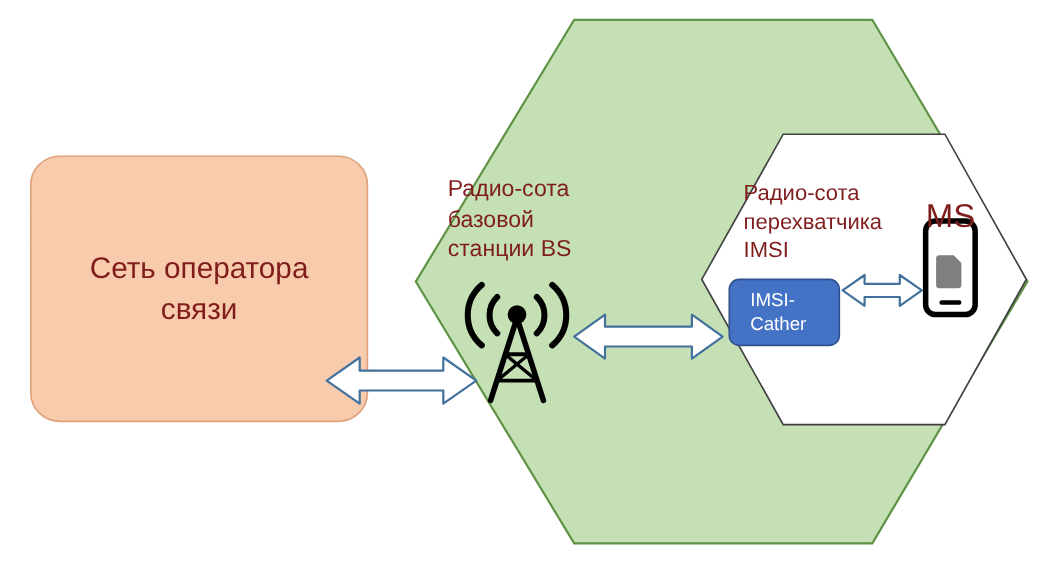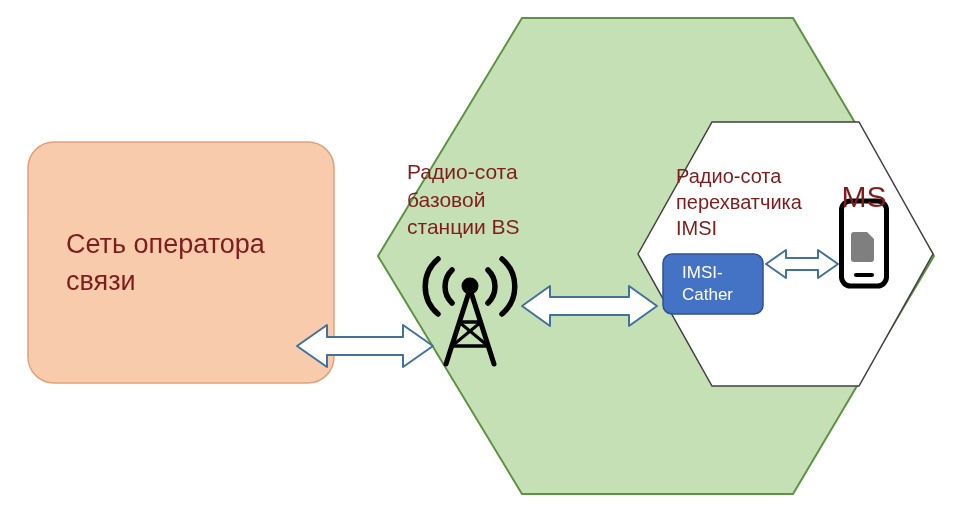--- a/index.html
+++ b/index.html
@@ -9,21 +9,21 @@
     width: 956px;
     height: 519px;
     background: #ffffff;
     overflow: hidden;
   }
   #canvas > svg { position: absolute; left: 0; top: 0; }
   .label { position: absolute; color: #7f1d1d; }
   .operator-label {
     left: 66px; top: 142px; width: 230px; height: 241px;
     display: flex; align-items: center; justify-content: center;
-    font-size: 27px; line-height: 1.35;
+    text-align: center; font-size: 27px; line-height: 1.35;
   }
   .bs-label {
     left: 407px; top: 158px; width: 158px;
     font-size: 21px; line-height: 1.32;
   }
   .imsi-label {
     left: 676px; top: 163px; width: 172px;
     font-size: 20px; line-height: 1.3;
   }
   .ms-label {

